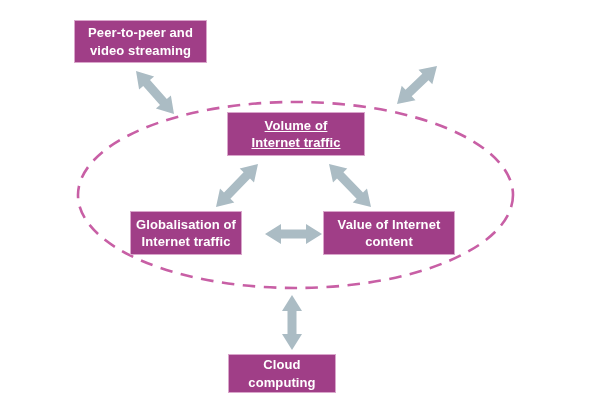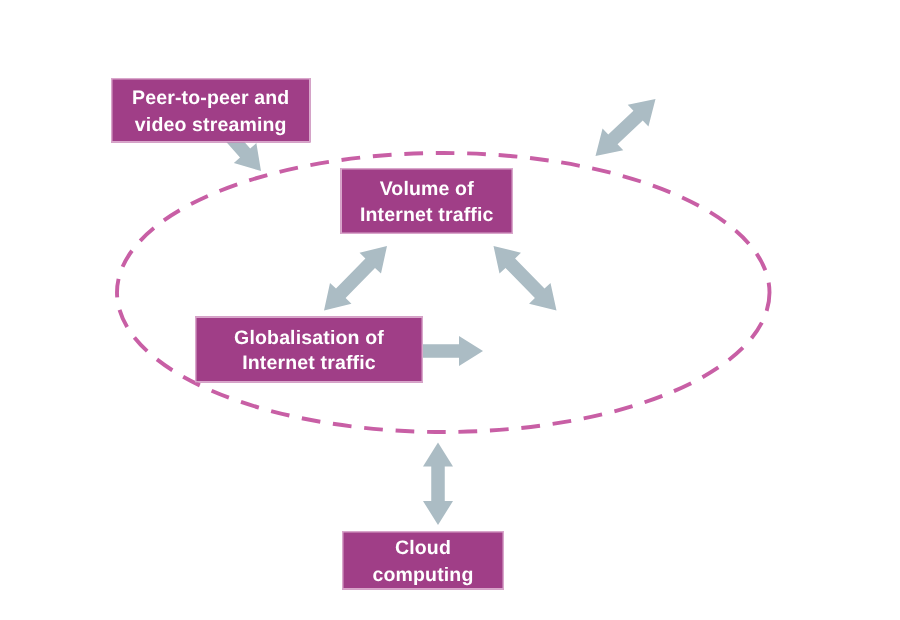--- a/index.html
+++ b/index.html
@@ -55,26 +55,28 @@
   <svg class="layer" width="600" height="413" viewBox="0 0 600 413">
     <ellipse class="loop" cx="295.5" cy="195" rx="217.5" ry="93"></ellipse>
     <path class="darrow" d="M136.0 71.0L139.1 89.6L143.2 86.0L160.0 105.0L155.9 108.6L174.0 114.0L170.9 95.4L166.8 99.0L150.0 80.0L154.1 76.4Z"></path>
     <path class="darrow" d="M397.0 104.0L415.5 100.2L411.7 96.2L428.5 80.3L432.3 84.3L437.0 66.0L418.5 69.8L422.3 73.8L405.5 89.7L401.7 85.7Z"></path>
     <path class="darrow" d="M258.0 164.0L239.7 168.5L243.6 172.3L224.0 192.4L220.0 188.6L216.0 207.0L234.3 202.5L230.4 198.7L250.0 178.6L254.0 182.4Z"></path>
     <path class="darrow" d="M329.0 164.0L333.0 182.4L337.0 178.6L356.6 198.7L352.7 202.5L371.0 207.0L367.0 188.6L363.0 192.4L343.4 172.3L347.3 168.5Z"></path>
     <path class="darrow" d="M265.0 234.0L281.0 244.0L281.0 238.5L306.0 238.5L306.0 244.0L322.0 234.0L306.0 224.0L306.0 229.5L281.0 229.5L281.0 224.0Z"></path>
     <path class="darrow" d="M292.0 295.0L282.0 311.0L287.5 311.0L287.5 334.0L282.0 334.0L292.0 350.0L302.0 334.0L296.5 334.0L296.5 311.0L302.0 311.0Z"></path>
   </svg>
 
-  <div class="node" style="left:74px; top:20px; width:133px; height:43px;margin-top:32px;">Peer-to-peer and
+  <div class="node" style="left:74px; top:20px; width:133px; height:43px;">Peer-to-peer and
 video streaming</div>
 
 
-  <div class="node" style="left:227px; top:112px; width:115px; height:44px;">Volume of
+  <div class="node" style="left:227px; top:112px; width:138px; height:44px;text-decoration:underline;">Volume of
 Internet traffic</div>
 
-  <div class="node" style="left:130px; top:211px; width:152px; height:44px;">Globalisation of
+  <div class="node" style="left:130px; top:211px; width:112px; height:44px;">Globalisation of
 Internet traffic</div>
 
+  <div class="node" style="left:323px; top:211px; width:132px; height:44px;">Value of Internet
+content</div>
 
   <div class="node" style="left:228px; top:354px; width:108px; height:39px;">Cloud computing</div>
 
 </div>
 
 </body></html>

